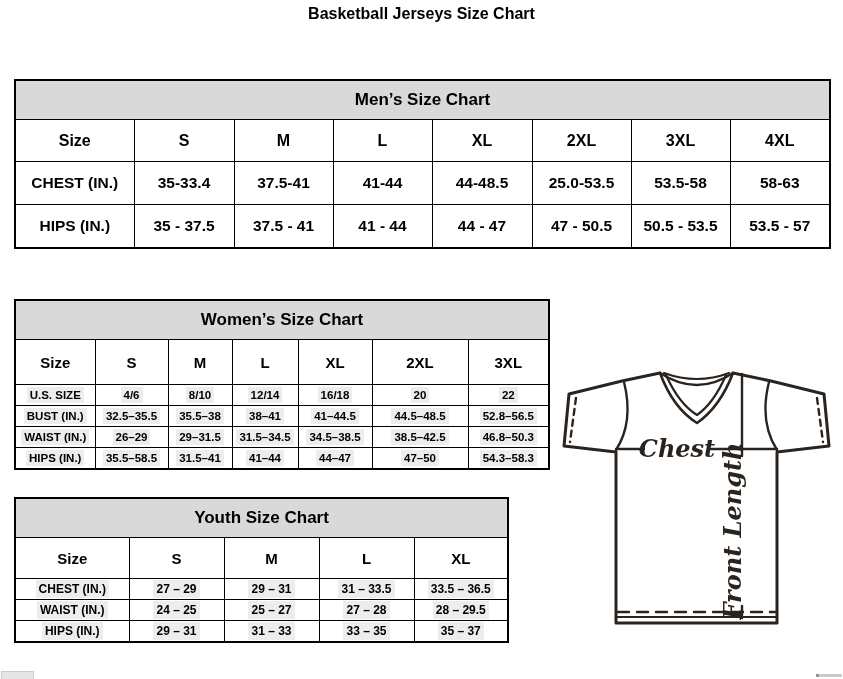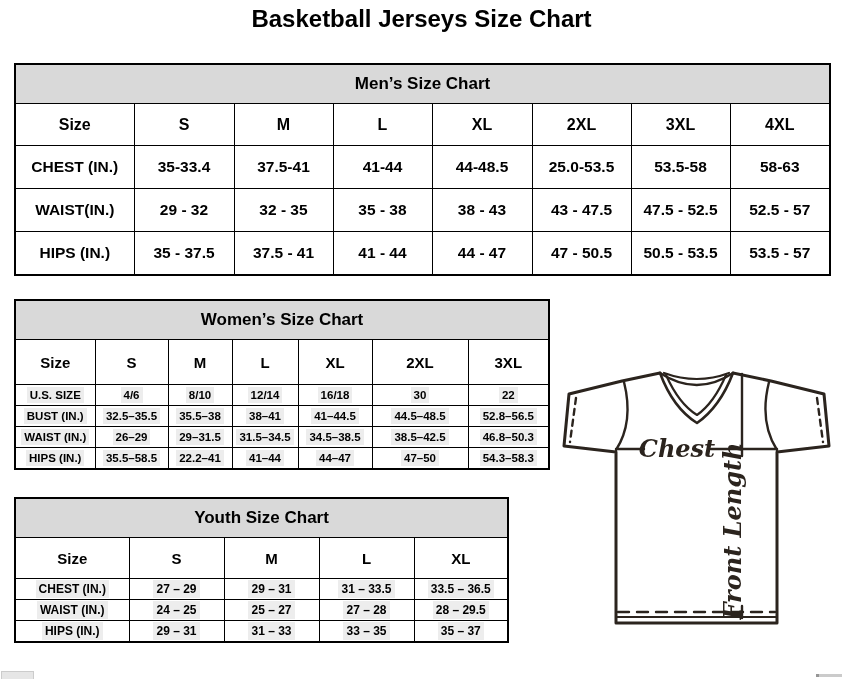--- a/index.html
+++ b/index.html
@@ -2,33 +2,33 @@
 <html><head>
 <meta charset="utf-8">
 <style>
   html,body { margin:0; padding:0; background:#fff; }
   .canvas {
     position:relative; width:843px; height:679px; background:#ffffff;
     font-family:"Liberation Sans", sans-serif; color:#000; overflow:hidden;
   }
   .page-title {
     position:absolute; top:5px; left:0; width:100%;
-    text-align:center; font-size:24px; font-weight:bold;
+    text-align:center; font-size:16px; font-weight:bold;
   }
   table.t {
     position:absolute; border-collapse:collapse; table-layout:fixed;
     background:#fff; border:2px solid #000;
   }
   table.t td {
     border:1.5px solid #000; text-align:center; vertical-align:middle;
     font-weight:bold; padding:0; overflow:hidden; white-space:nowrap;
   }
   tr.band td { background:#d9d9d9; font-size:17px; height:38px; }
   
-  table.mens { left:14px; top:63px; width:815px; }
+  table.mens { left:14px; top:79px; width:815px; }
   table.mens tr.szrow td { height:41px; font-size:16px; }
   table.mens tr.r td { height:42px; font-size:15.5px; }
   
   table.womens { left:14px; top:299px; width:534px; }
   table.womens tr.szrow td { height:44px; font-size:15px; }
   table.womens tr.r td { height:20px; font-size:11.5px; }
   
   table.youth { left:14px; top:497px; width:493px; }
   table.youth tr.szrow td { height:40px; font-size:15px; }
   table.youth tr.r td { height:20px; font-size:12px; }
@@ -79,30 +79,20 @@
     </tr>
     <tr class="r">
       <td>CHEST (IN.)</td>
       <td>35-33.4</td>
       <td>37.5-41</td>
       <td>41-44</td>
       <td>44-48.5</td>
       <td>25.0-53.5</td>
       <td>53.5-58</td>
       <td>58-63</td>
-    </tr>
-    <tr class="r">
-      <td>WAIST(IN.)</td>
-      <td>29 - 32</td>
-      <td>32 - 35</td>
-      <td>35 - 38</td>
-      <td>38 - 43</td>
-      <td>43 - 47.5</td>
-      <td>47.5 - 52.5</td>
-      <td>52.5 - 57</td>
     </tr>
     <tr class="r">
       <td>HIPS (IN.)</td>
       <td>35 - 37.5</td>
       <td>37.5 - 41</td>
       <td>41 - 44</td>
       <td>44 - 47</td>
       <td>47 - 50.5</td>
       <td>50.5 - 53.5</td>
       <td>53.5 - 57</td>
@@ -132,21 +122,21 @@
       <td>XL</td>
       <td>2XL</td>
       <td>3XL</td>
     </tr>
     <tr class="r">
       <td><span class="hl">U.S. SIZE</span></td>
       <td><span class="hl">4/6</span></td>
       <td><span class="hl">8/10</span></td>
       <td><span class="hl">12/14</span></td>
       <td><span class="hl">16/18</span></td>
-      <td><span class="hl">30</span></td>
+      <td><span class="hl">20</span></td>
       <td><span class="hl">22</span></td>
     </tr>
     <tr class="r">
       <td><span class="hl">BUST (IN.)</span></td>
       <td><span class="hl">32.5–35.5</span></td>
       <td><span class="hl">35.5–38</span></td>
       <td><span class="hl">38–41</span></td>
       <td><span class="hl">41–44.5</span></td>
       <td><span class="hl">44.5–48.5</span></td>
       <td><span class="hl">52.8–56.5</span></td>
@@ -156,21 +146,21 @@
       <td><span class="hl">26–29</span></td>
       <td><span class="hl">29–31.5</span></td>
       <td><span class="hl">31.5–34.5</span></td>
       <td><span class="hl">34.5–38.5</span></td>
       <td><span class="hl">38.5–42.5</span></td>
       <td><span class="hl">46.8–50.3</span></td>
     </tr>
     <tr class="r">
       <td><span class="hl">HIPS (IN.)</span></td>
       <td><span class="hl">35.5–58.5</span></td>
-      <td><span class="hl">22.2–41</span></td>
+      <td><span class="hl">31.5–41</span></td>
       <td><span class="hl">41–44</span></td>
       <td><span class="hl">44–47</span></td>
       <td><span class="hl">47–50</span></td>
       <td><span class="hl">54.3–58.3</span></td>
     </tr>
   </tbody>
     </table>
 
   <table class="t youth">
     <colgroup>

